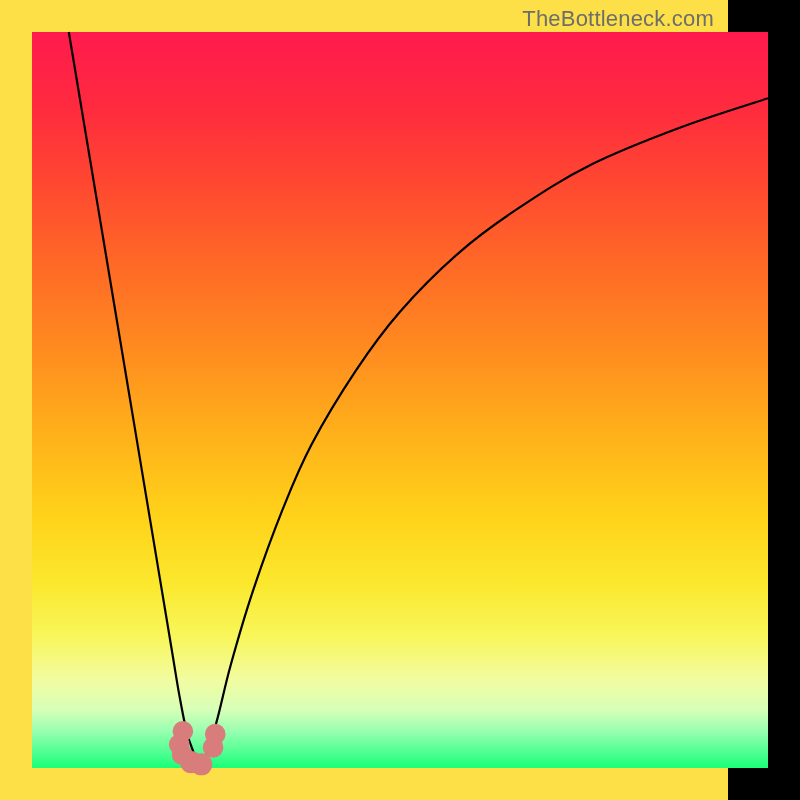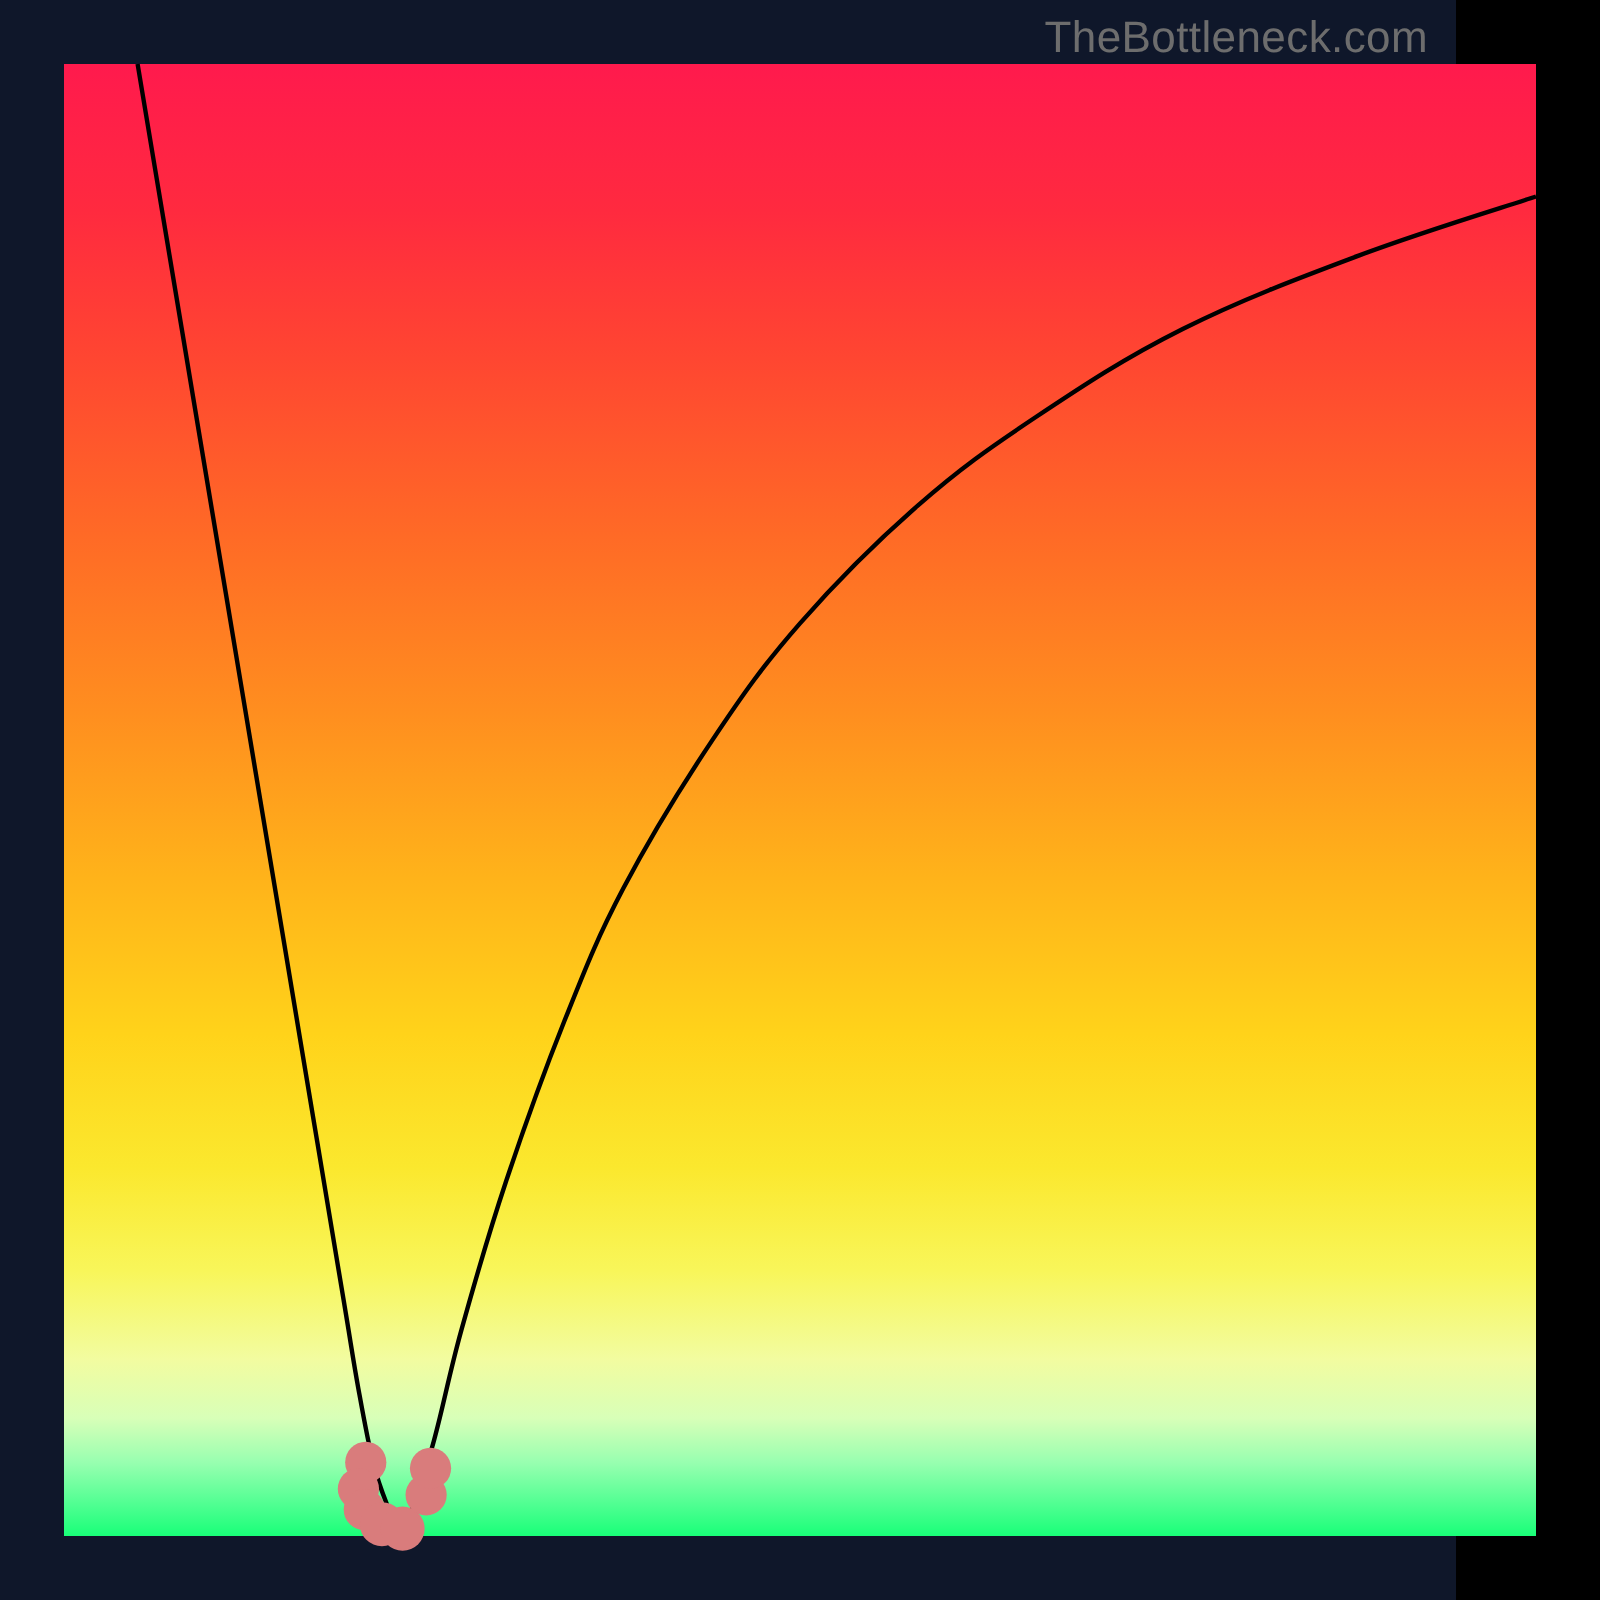--- a/index.html
+++ b/index.html
@@ -10,21 +10,21 @@
     background: #000;
     overflow: hidden;
     font-family: Arial, Helvetica, sans-serif;
   }
   .frame {
     position: absolute;
     left: 0;
     top: 0;
     width: 728px;
     height: 800px;
-    background: #0f172a;
+    background: #fde047;
   }
   .plot-area {
     position: absolute;
     left: 32px;
     top: 32px;
     width: 736px;
     height: 736px;
     background: linear-gradient(to bottom,
       #ff1a4d 0%,
       #ff2a3f 10%,

